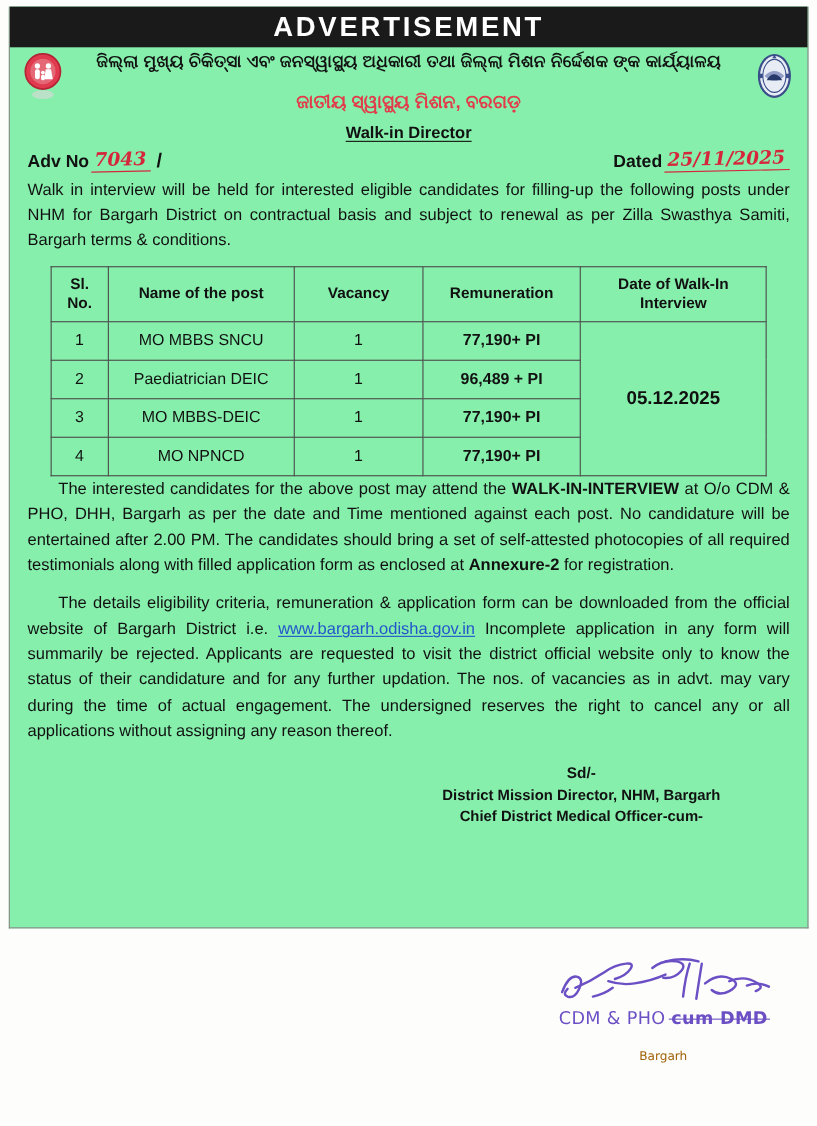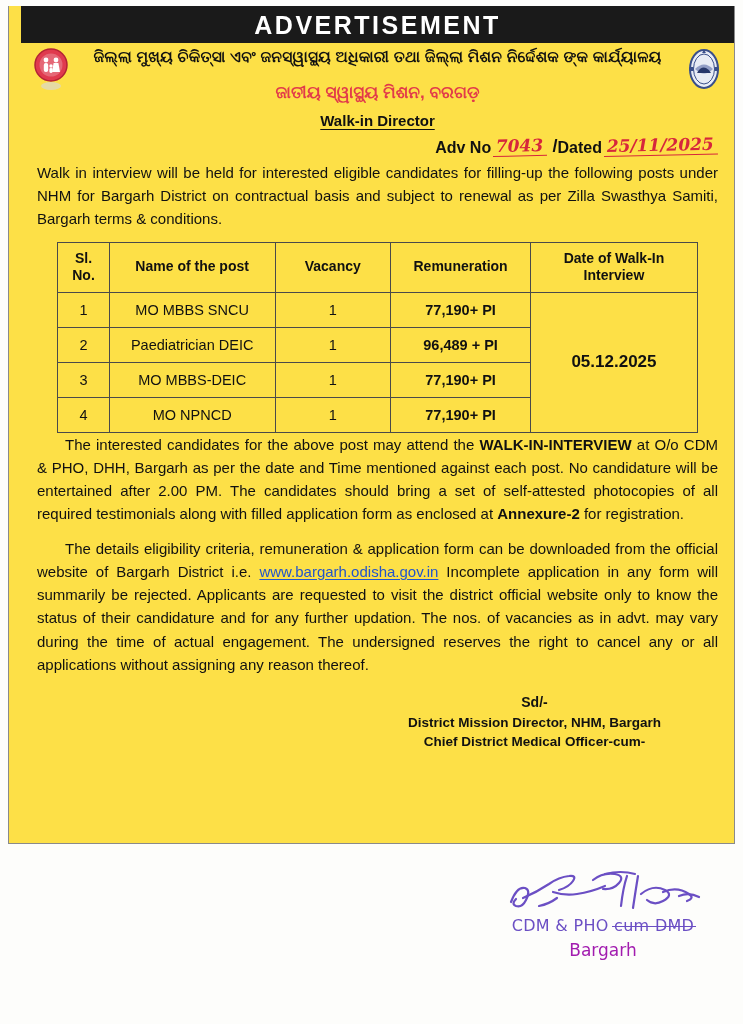--- a/index.html
+++ b/index.html
@@ -21,22 +21,21 @@
     background: #fdfdfb;
     padding: 6px 8px 0 8px;
   }
 
   
   .notice-frame {
     position: relative;
     border: 1px solid #8a8a8a;
     border-top: none;
     min-height: 838px;
-    background: #fde047;
-    padding-left: 12px;
+    background: #86efac;
   }
 
   
   .ad-banner {
     background: #1a1a1a;
     color: #ffffff;
     text-align: center;
     font-size: 25px;
     font-weight: bold;
     letter-spacing: 2.5px;
@@ -81,21 +80,21 @@
     font-weight: bold;
     text-decoration: underline;
     text-underline-offset: 3px;
     margin-top: 5px;
     padding-bottom: 2px;
   }
 
   
   .meta-row {
     display: flex;
-    justify-content: flex-end;
+    justify-content: space-between;
     align-items: flex-end;
     padding: 5px 16px 2px 16px;
     font-size: 16px;
     font-weight: bold;
   }
   .meta-item { display: flex; align-items: flex-end; gap: 2px; white-space: nowrap; }
 
   .hand {
     font-family: "DejaVu Serif", serif;
     font-style: italic;
@@ -185,33 +184,33 @@
   .signature-svg { display: block; margin: 0 auto; }
   .stamp-line-1 {
     font-family: "DejaVu Sans", sans-serif;
     font-size: 16px;
     color: #6b4fc4;
     letter-spacing: 0.3px;
     margin-top: -6px;
   }
   .stamp-line-1 .struck {
     position: relative;
-    font-weight: normal;
+    font-weight: bold;
   }
   .stamp-line-1 .struck::after {
     content: "";
     position: absolute;
     left: -2px; right: -2px; top: 52%;
     border-top: 1.5px solid #6b4fc4;
   }
   .stamp-line-2 {
     font-family: "DejaVu Sans", sans-serif;
-    font-size: 17px;
-    color: #a21caf;
-    margin-top: 5px;
+    font-size: 11px;
+    color: #a16207;
+    margin-top: 19px;
   }
 </style>
 </head>
 <body>
 
 <div class="page">
 
   <div class="notice-frame">
 
     <div class="ad-banner">ADVERTISEMENT</div>

